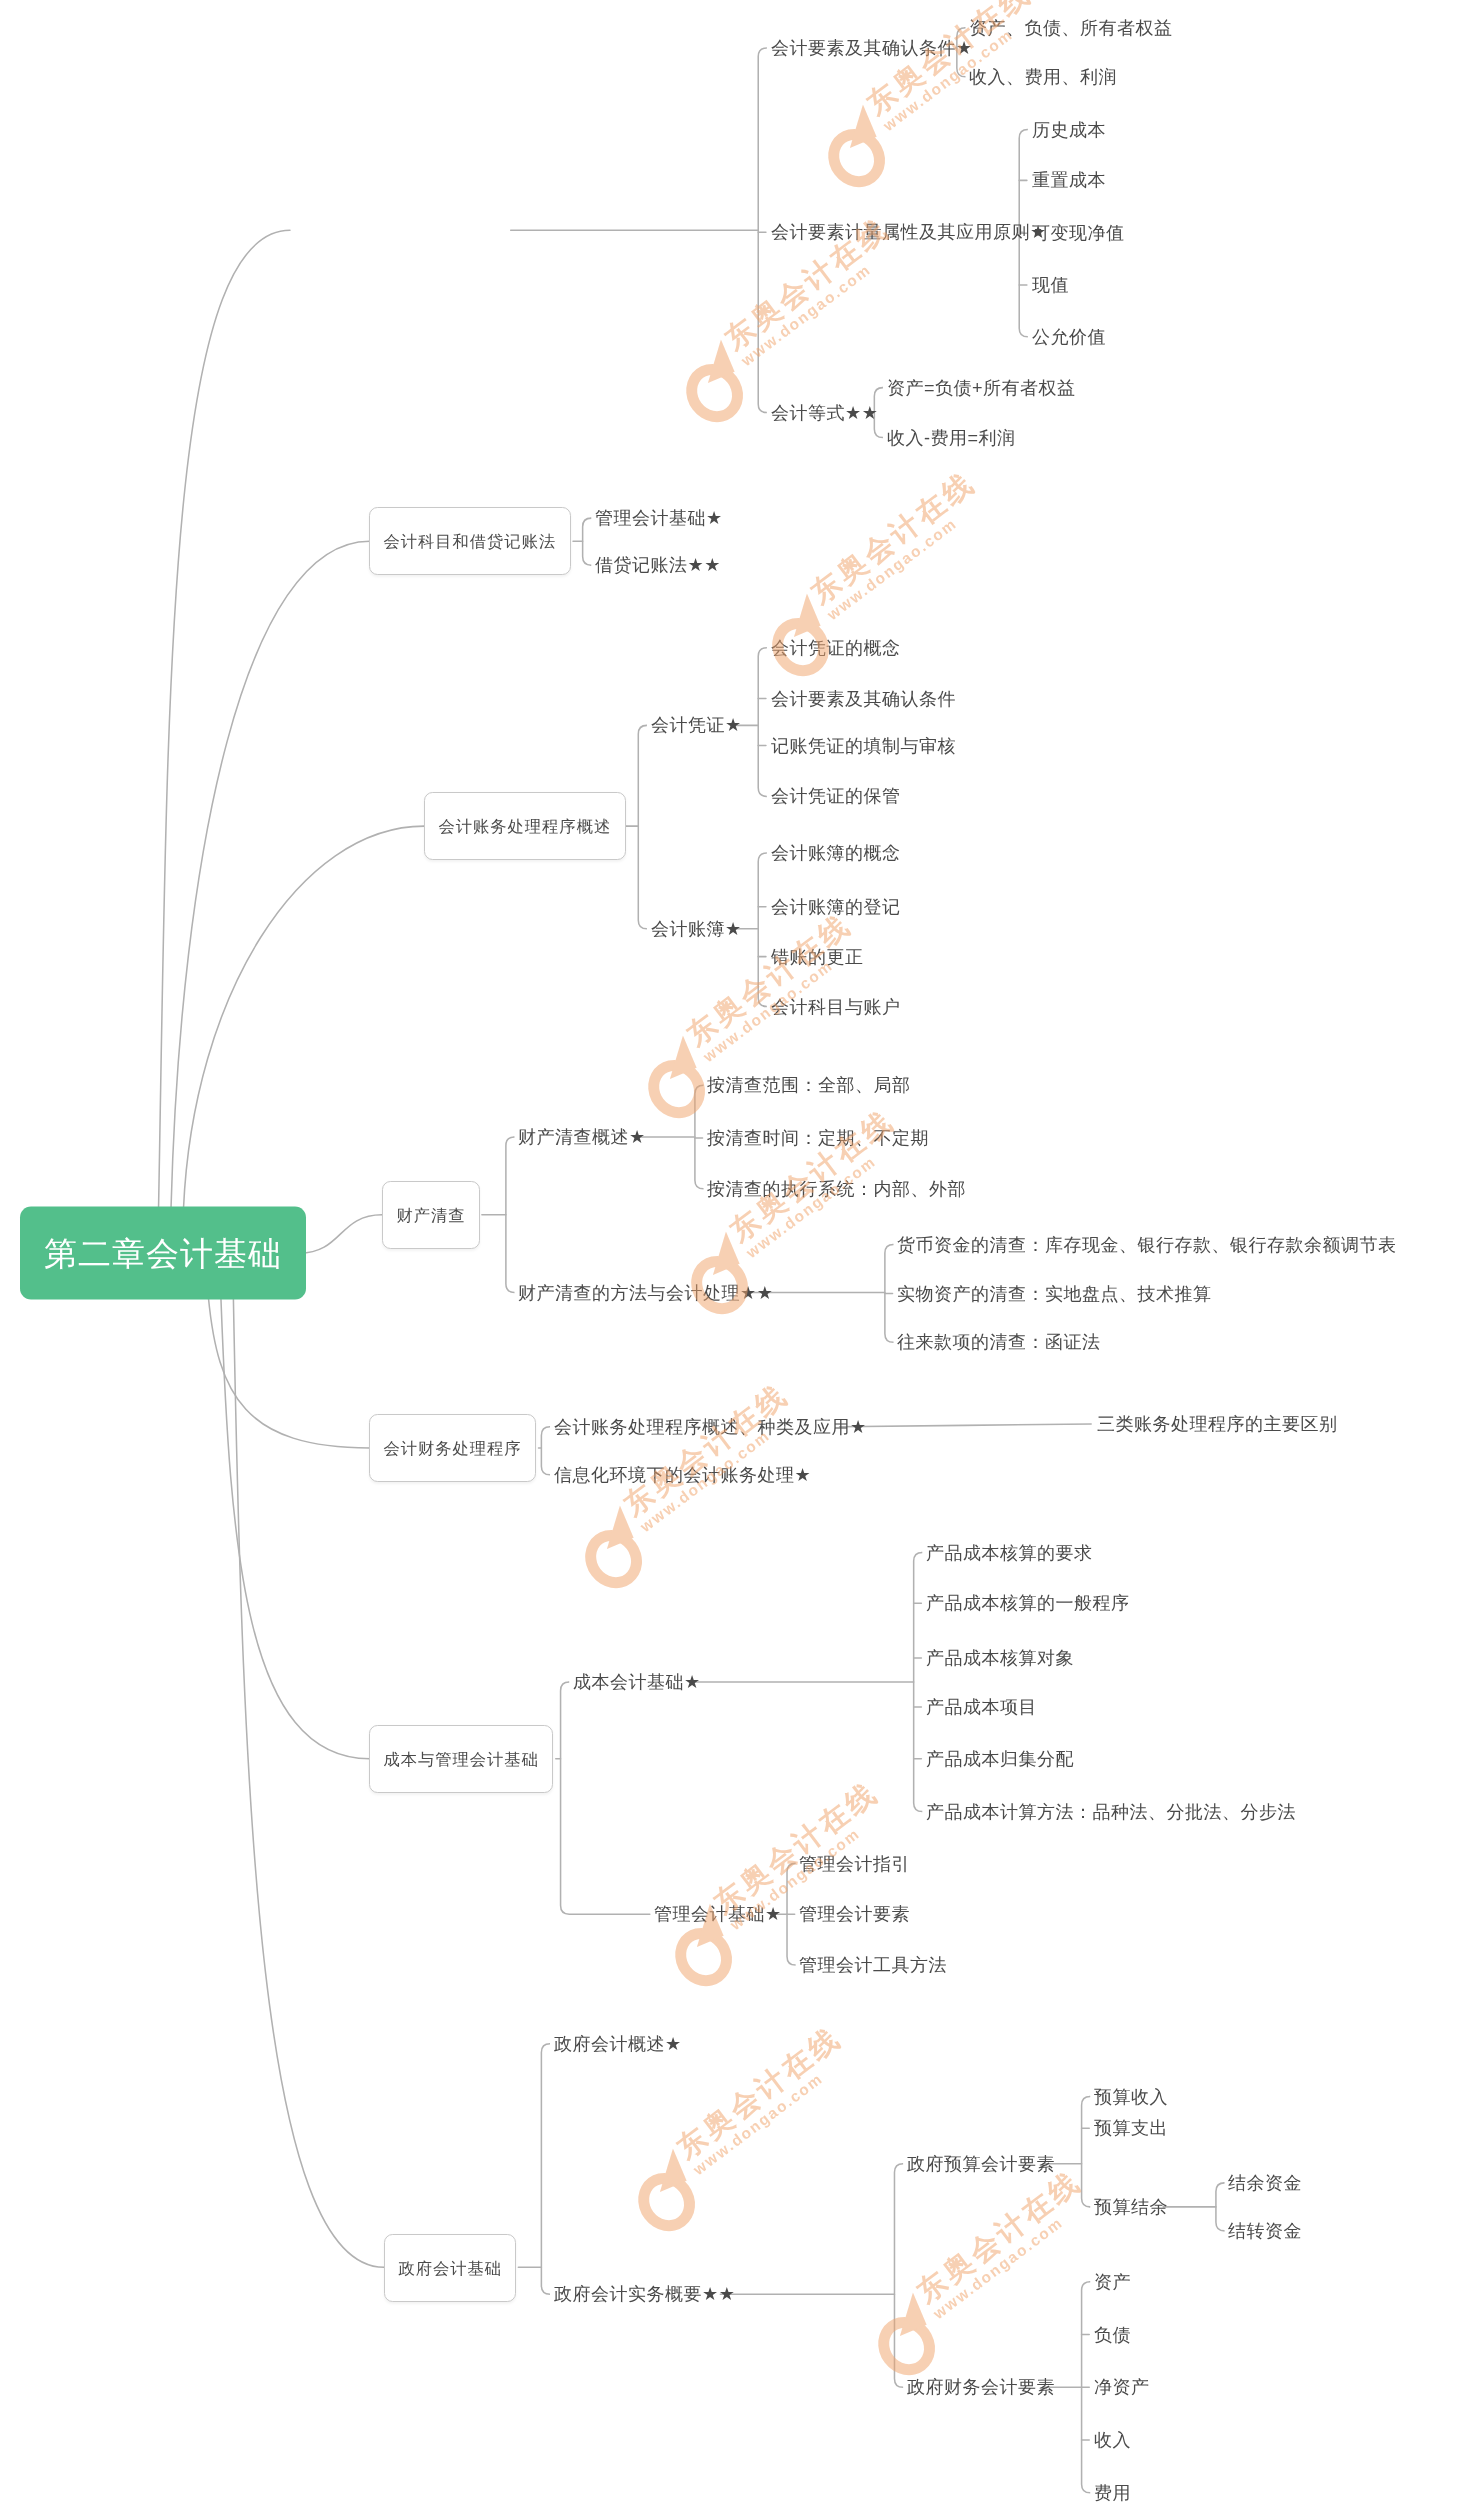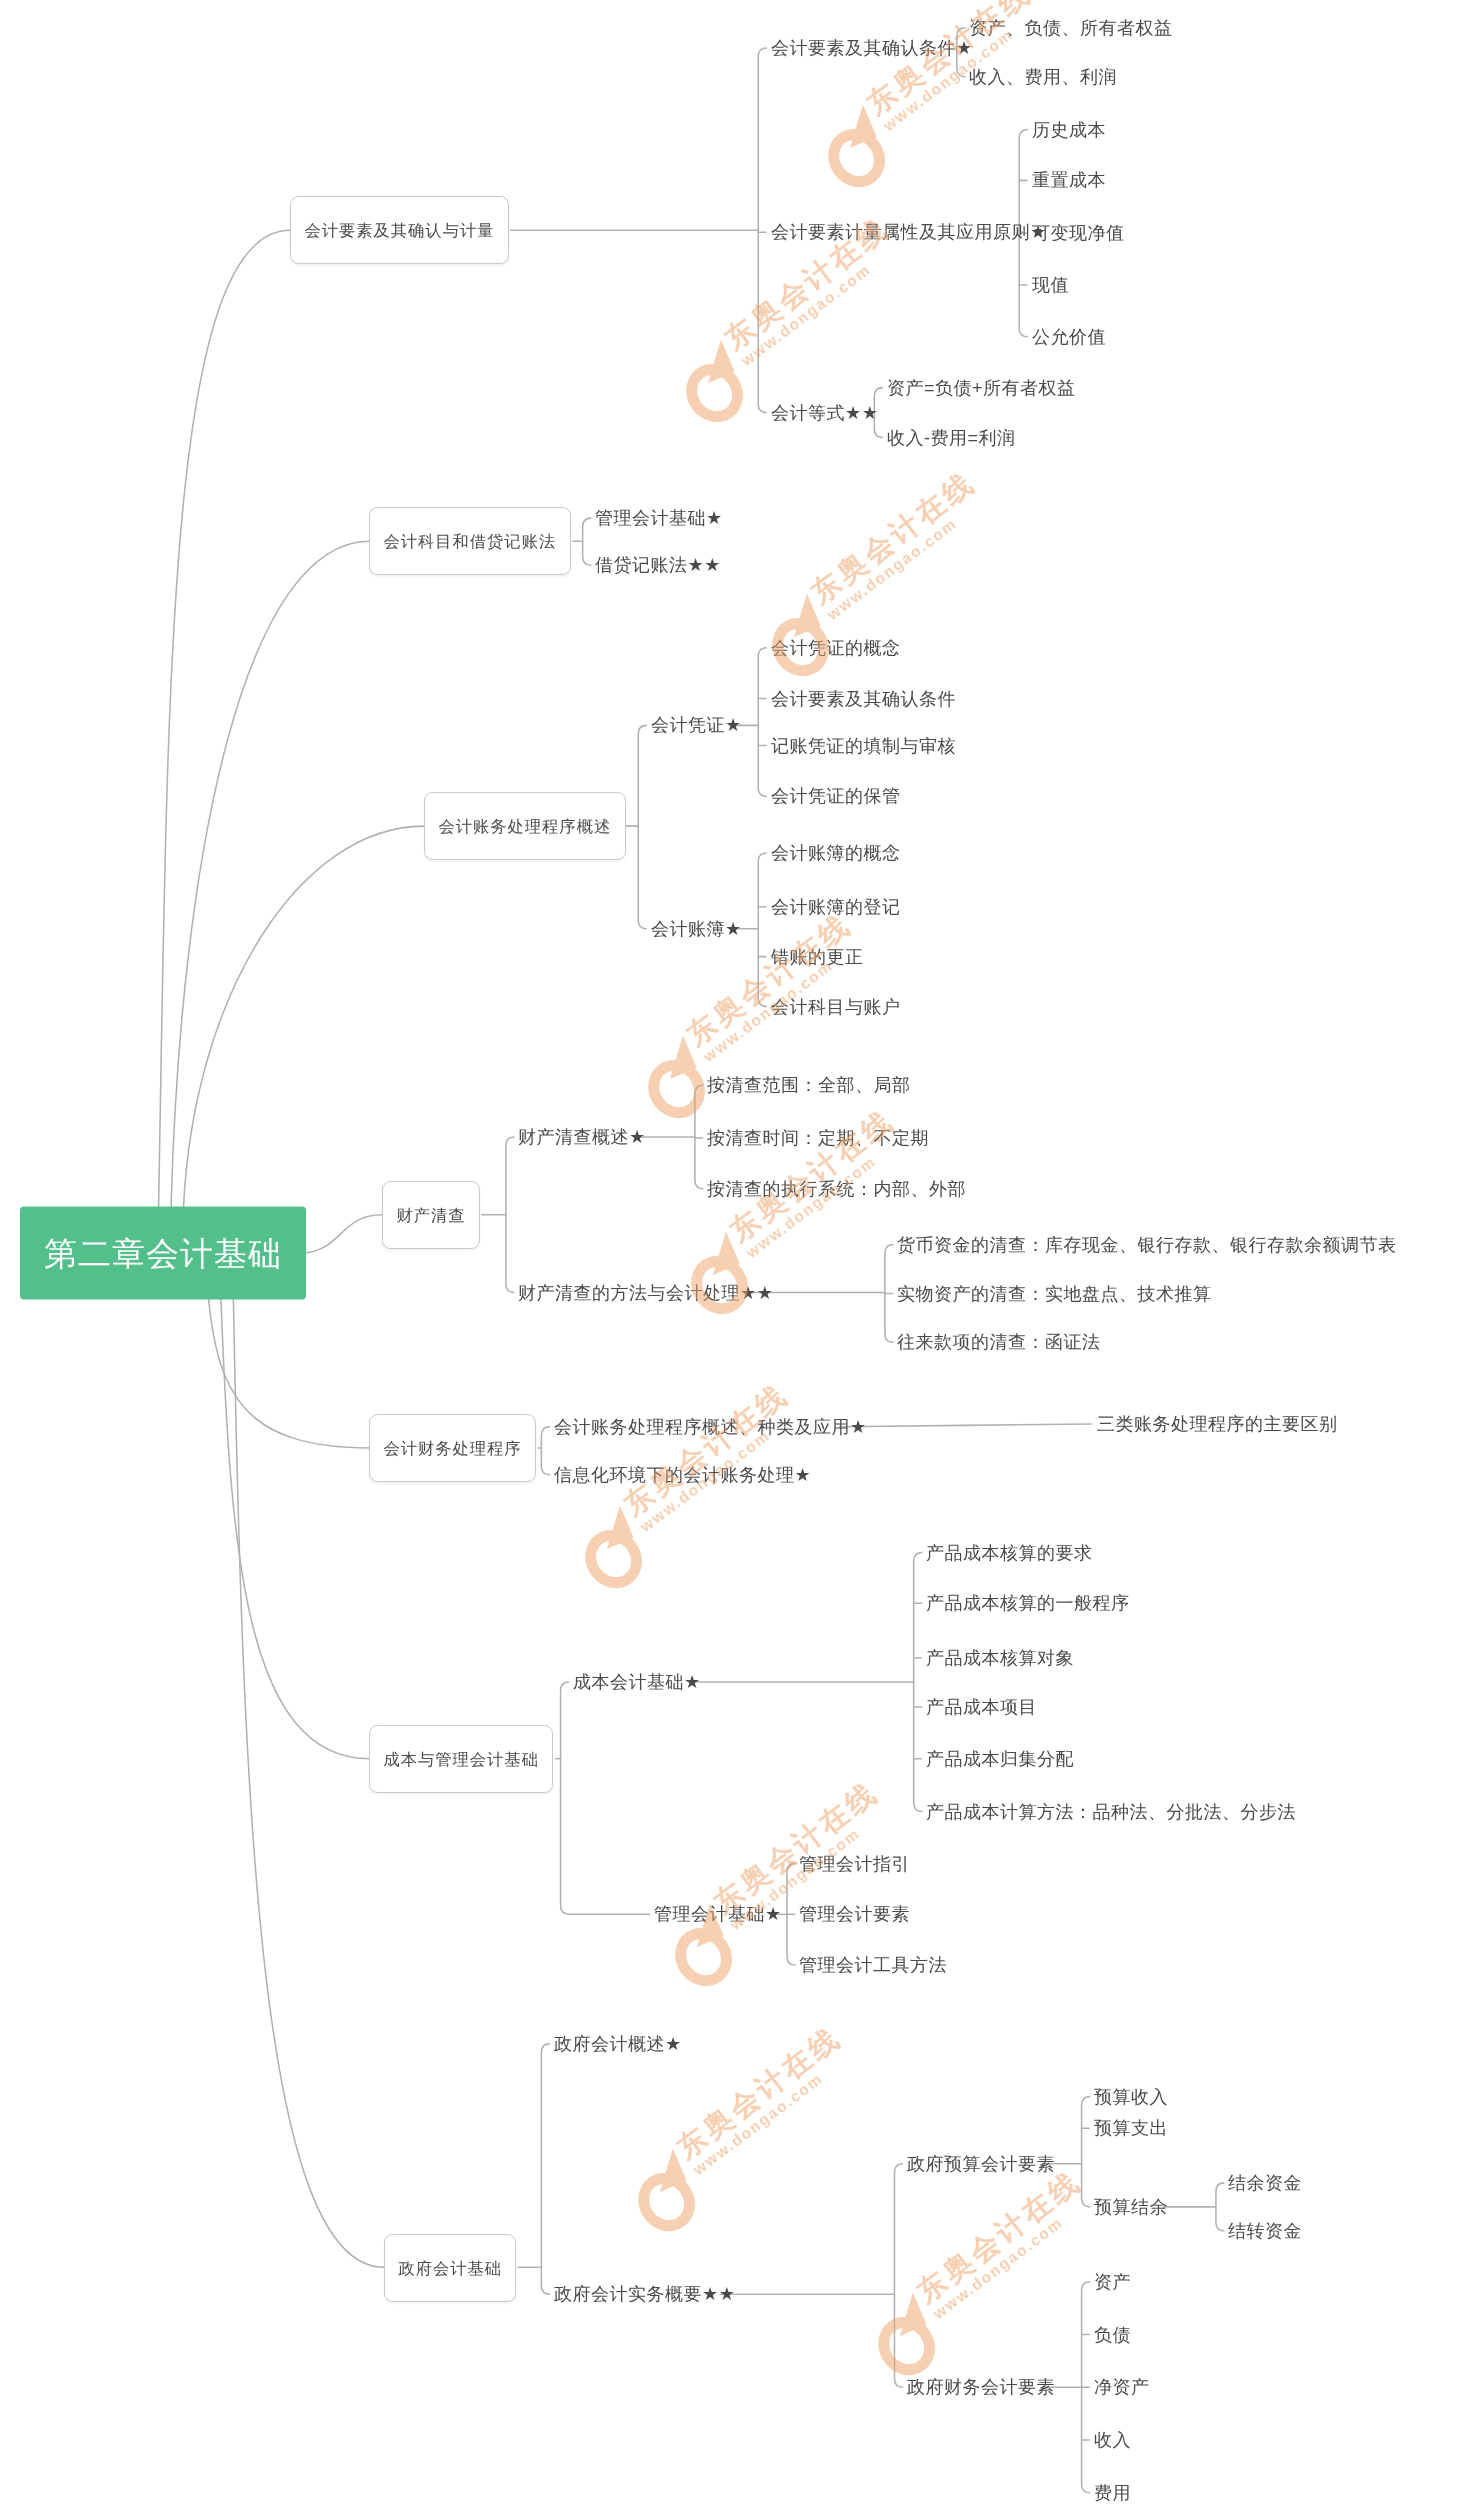--- a/index.html
+++ b/index.html
@@ -20,21 +20,21 @@
     position:absolute;transform:translateY(-50%);white-space:nowrap;
     color:var(--text);cursor:default;
   }
   .leaf{font-size:18px;letter-spacing:0.5px;}
   .box{
     border:1.4px solid var(--box-border);border-radius:8.6px;background:#fff;
     padding:0 13.4px;height:66px;line-height:66px;font-size:16.3px;letter-spacing:1px;
     box-shadow:0 1.9px 2.9px rgba(0,0,0,0.05);
   }
   .root{
-    background:var(--root-bg);border-radius:4px;color:#fff;
+    background:var(--root-bg);border-radius:11px;color:#fff;
     padding:0 24px;height:93px;line-height:93px;font-size:33px;letter-spacing:1px;
   }
   
   .wm{
     position:absolute;display:flex;align-items:flex-start;gap:7.7px;
     transform:rotate(-37deg);color:var(--wm);opacity:0.5;pointer-events:none;
   }
   .wm-logo{position:relative;width:61px;height:73px;flex:0 0 auto;}
   .wm-logo::before{
     content:"";position:absolute;left:0;bottom:0;width:33px;height:38px;
@@ -119,21 +119,20 @@
       <path d="M 1275 2275 L 1276 2275 Q 1267 2275 1267 2284 L 1267 2316 Q 1267 2325 1276 2325 L 1275 2325"></path>
       <path d="M 1087 2488 L 1127 2488"></path>
       <path d="M 1135 2378 L 1136 2378 Q 1127 2378 1127 2387 L 1127 2589 Q 1127 2598 1136 2598 L 1135 2598"></path>
       <path d="M 1127 2433 L 1135 2433"></path>
       <path d="M 1127 2488 L 1135 2488"></path>
       <path d="M 1127 2543 L 1135 2543"></path>
     </svg>
 
   <div class="node root" style="left:20px;top:1253px">第二章会计基础</div>
 
-  <div class="node box" style="left:290px;top:230px">会计要素及其确认与计量</div>
   <div class="node box" style="left:369px;top:541px">会计科目和借贷记账法</div>
   <div class="node box" style="left:424px;top:826px">会计账务处理程序概述</div>
   <div class="node box" style="left:382px;top:1215px">财产清查</div>
   <div class="node box" style="left:369px;top:1448px">会计财务处理程序</div>
   <div class="node box" style="left:369px;top:1759px">成本与管理会计基础</div>
   <div class="node box" style="left:384px;top:2268px">政府会计基础</div>
 
   <div class="node leaf" style="left:771px;top:48px">会计要素及其确认条件★</div>
   <div class="node leaf" style="left:969px;top:28px">资产、负债、所有者权益</div>
   <div class="node leaf" style="left:969px;top:77px">收入、费用、利润</div>

